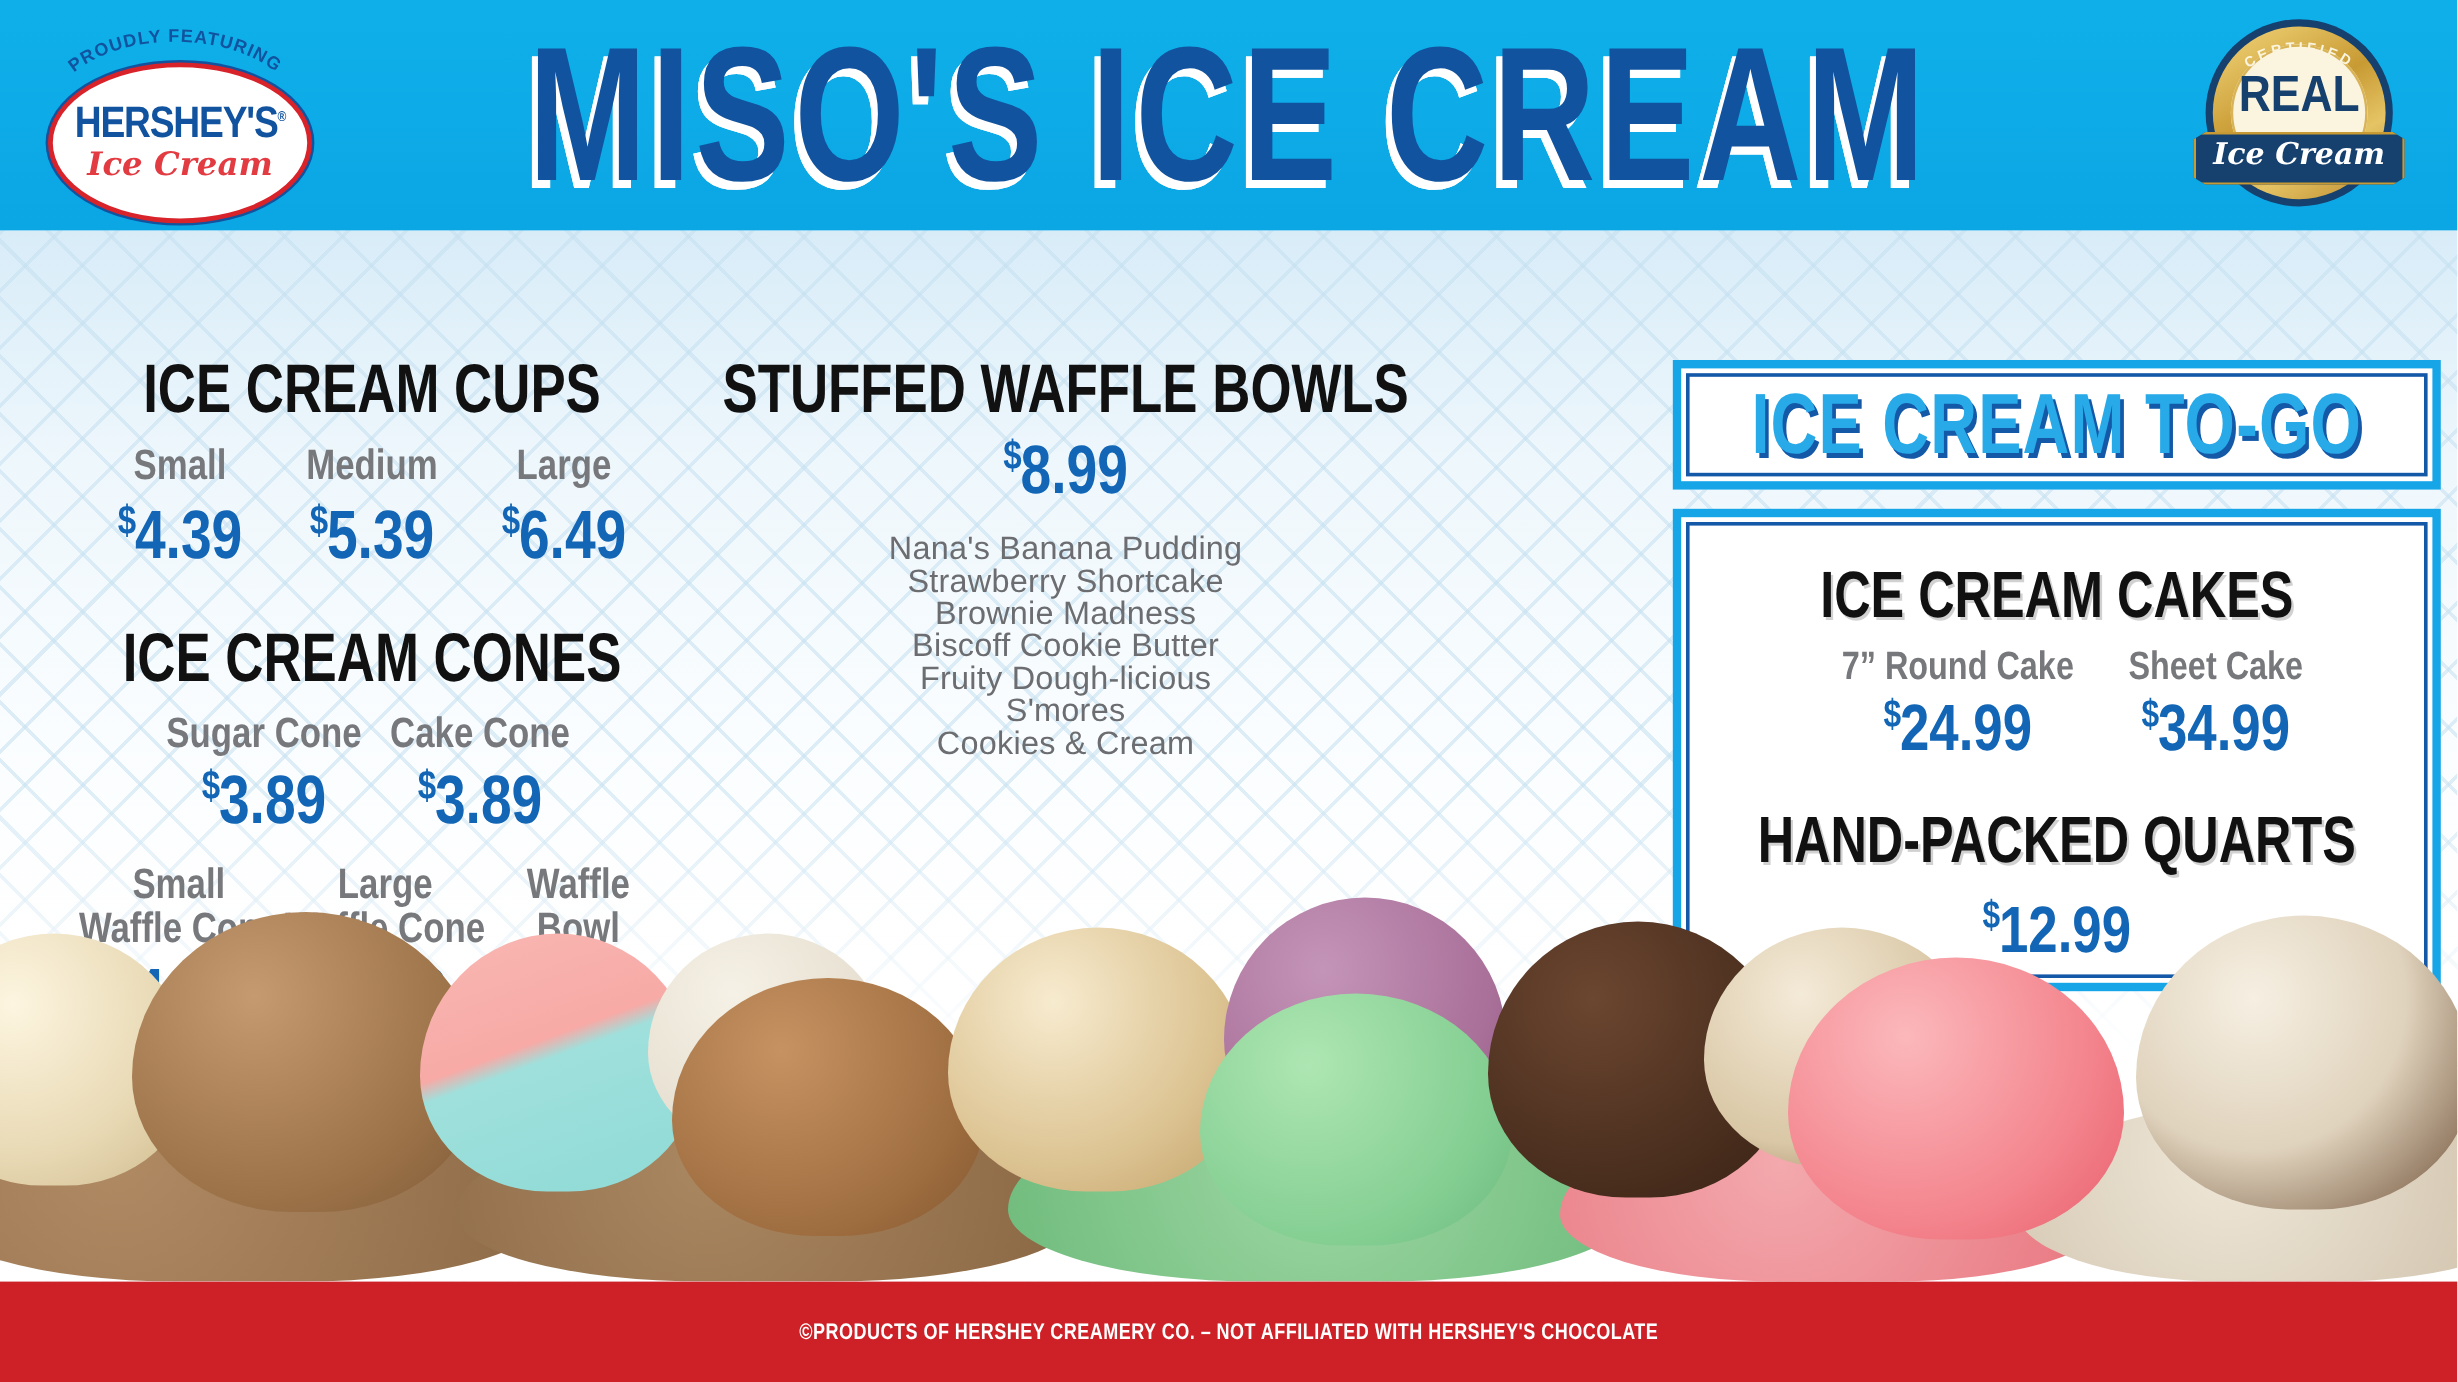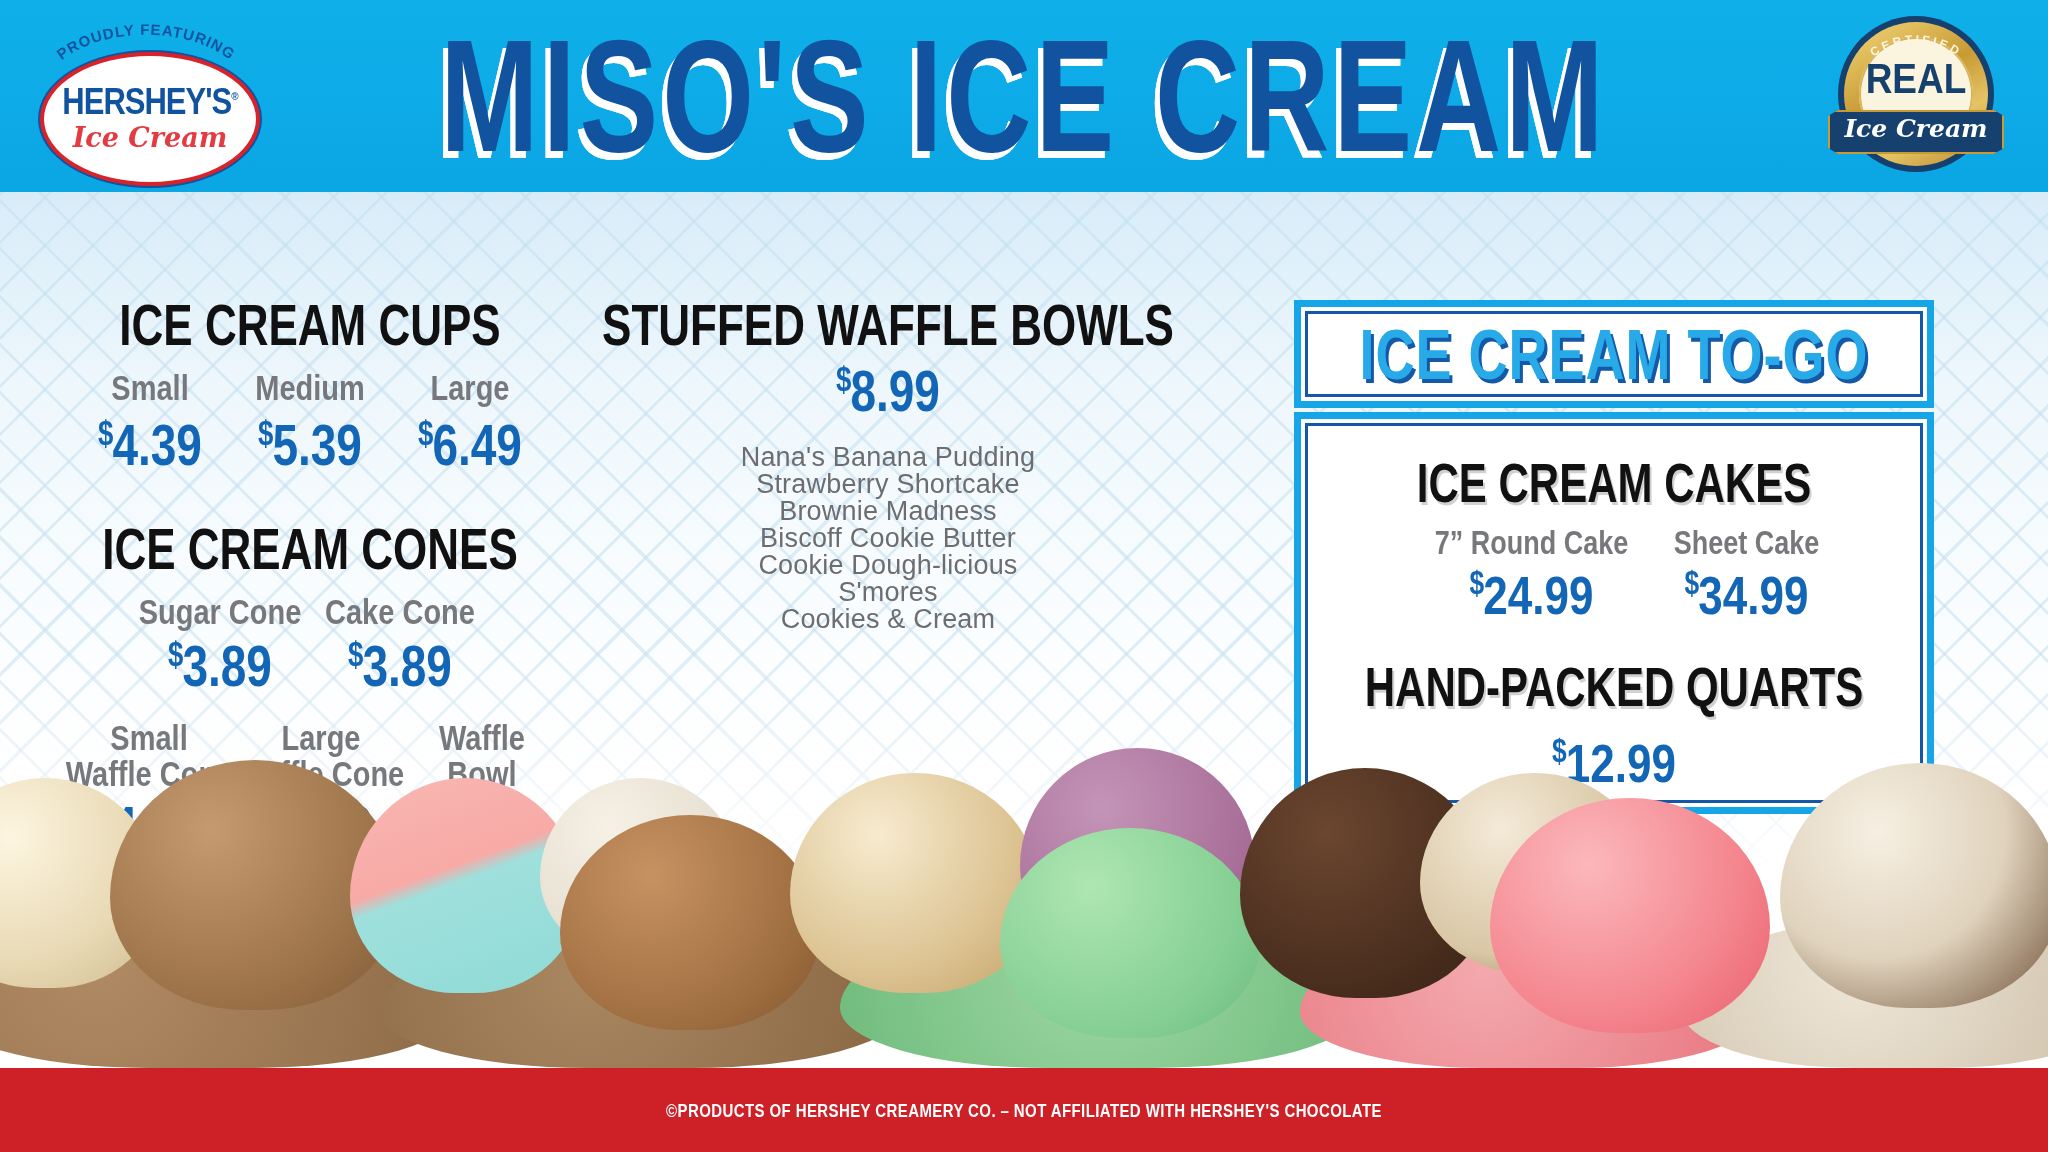--- a/index.html
+++ b/index.html
@@ -80,26 +80,26 @@
   .col-left .price{font-size:46px;}
 
   
   .col-mid{position:absolute;left:578px;top:300px;width:620px;text-align:center;}
   .col-mid .cat-head{font-size:44px;}
   .col-mid .price{font-size:46px;margin-top:14px;}
   .flavors{margin-top:26px;}
   .flavor{color:#6C6D70;font-size:27px;line-height:1.0;letter-spacing:.2px;}
 
   
-  .togo{position:absolute;left:1294px;top:300px;width:640px;height:348px;}
+  .togo{position:absolute;left:1394px;top:300px;width:640px;height:348px;}
   .togo-top{position:relative;height:108px;border:7px solid #16A6E8;background:#fff;box-sizing:border-box;}
   .togo-top-in{position:absolute;inset:4px;border:3px solid #1458A8;display:flex;align-items:center;justify-content:center;}
   .togo-title{font-weight:bold;font-size:54px;color:#28A9E8;letter-spacing:1px;transform:scaleY(1.32);
               text-shadow:3px 3px 0 #1458A8;white-space:nowrap;}
-  .togo-body{position:relative;margin-top:4px;height:402px;border:7px solid #16A6E8;background:#fff;box-sizing:border-box;}
+  .togo-body{position:relative;margin-top:16px;height:402px;border:7px solid #16A6E8;background:#fff;box-sizing:border-box;}
   .togo-body-in{position:absolute;inset:4px;border:3px solid #1458A8;}
   .togo-body .cat-head{font-size:42px;margin-top:34px;text-shadow:2px 2px 0 rgba(0,0,0,.18);}
   .togo-body .sz-label{font-size:27px;}
   .togo-body .price{font-size:44px;}
   .trow{display:flex;justify-content:center;padding-left:35px;}
   .tcell{text-align:center;}
 
   
   .scoops{position:absolute;left:0;bottom:84px;width:2048px;height:330px;overflow:hidden;}
   .scoop{position:absolute;bottom:0;border-radius:50% 50% 46% 46%/55% 55% 45% 45%;}
@@ -200,21 +200,21 @@
   </div>
 
   <div class="col-mid">
     <div class="cat-head">STUFFED WAFFLE BOWLS</div>
     <div class="price"><span class="cur">$</span><span>8.99</span></div>
     <div class="flavors">
       <div class="flavor">Nana's Banana Pudding</div>
       <div class="flavor">Strawberry Shortcake</div>
       <div class="flavor">Brownie Madness</div>
       <div class="flavor">Biscoff Cookie Butter</div>
-      <div class="flavor">Cookie Dough-licious</div>
+      <div class="flavor">Fruity Dough-licious</div>
       <div class="flavor">S'mores</div>
       <div class="flavor">Cookies &amp; Cream</div>
     </div>
   </div>
 
   <div class="togo">
     <div class="togo-top">
       <div class="togo-top-in">
         <div class="togo-title">ICE CREAM TO-GO</div>
       </div>

